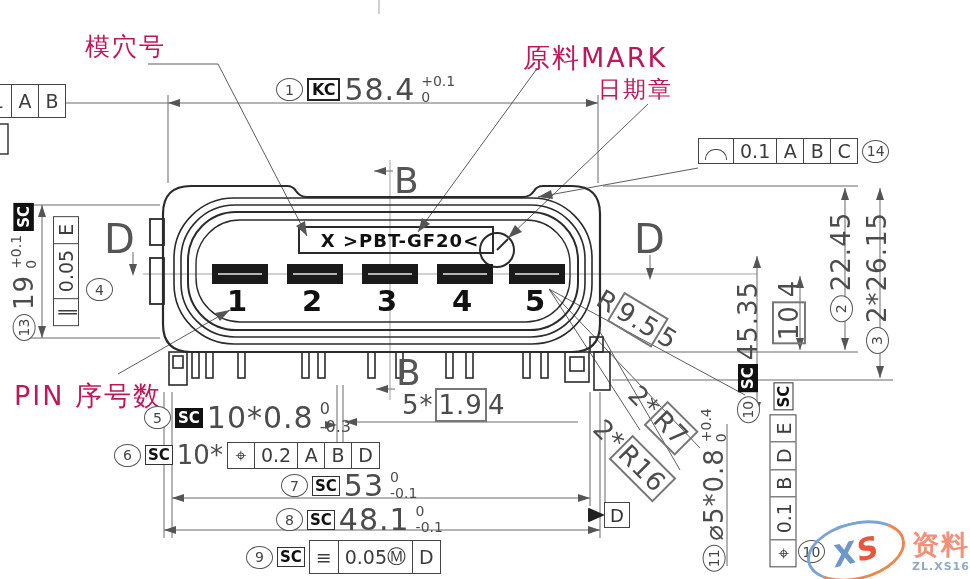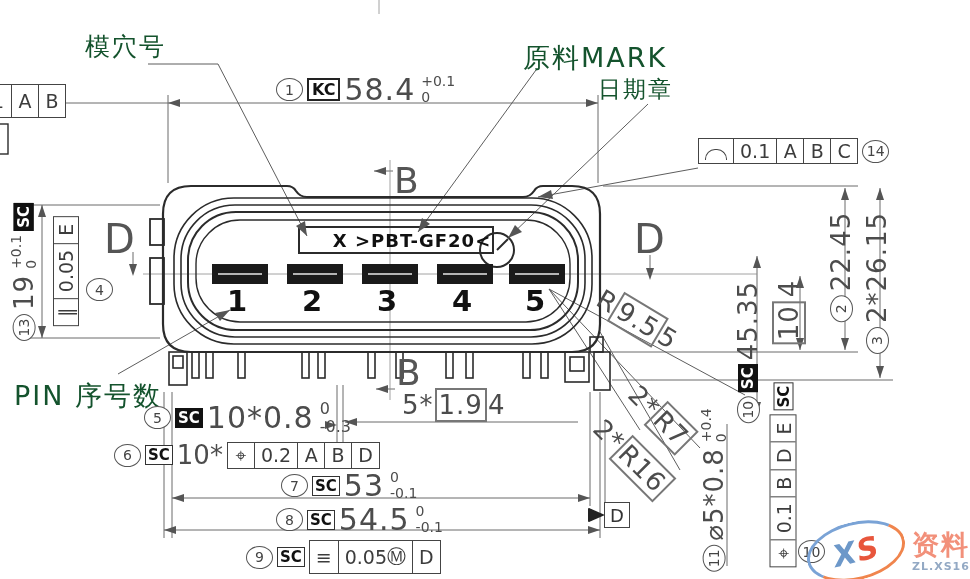--- a/index.html
+++ b/index.html
@@ -17,21 +17,21 @@
   .sc{font-weight:700;font-size:15px;border:1.5px solid #333;padding:0 2px;color:#111;line-height:1.2;background:#fff;}
   .sc.inv{background:#111;color:#fff;border-color:#111;}
   .badge{font-weight:700;font-size:16px;border:2px solid #222;padding:0 3px;color:#111;}
   .tol{display:inline-flex;flex-direction:column;font-size:14px;line-height:1.1;margin-left:2px;color:#4c4c4c;}
   .fcf{display:inline-flex;border:1.5px solid #444;background:#fff;}
   .fcf>span{border-right:1.5px solid #444;padding:1px 6px;display:flex;align-items:center;
             justify-content:center;font-size:19px;color:#3c3c3c;min-width:14px;}
   .fcf>span:last-child{border-right:none;}
   .dome{width:20px;height:10px;border:1.6px solid #444;border-bottom:none;border-radius:10px 10px 0 0;
         display:inline-block;margin-top:6px;}
-  .cn{font-size:25px;color:#14532d;letter-spacing:2px;}
+  .cn{font-size:25px;color:#be185d;letter-spacing:2px;}
   .sect{font-size:36px;color:#555;z-index:2;position:absolute;}
   .box{border:2px solid #777;padding:0 2px;}
   .pin{position:absolute;z-index:2;font-size:29px;font-weight:700;color:#111;transform:translate(-50%,0);}
   .mark{position:absolute;z-index:2;font-size:18px;font-weight:700;color:#111;letter-spacing:1px;}
   .vbox{width:24px;height:24px;border:1.6px solid #444;display:flex;align-items:center;
         justify-content:center;font-size:18px;color:#333;background:#fff;}
   .tri{width:0;height:0;border-top:7px solid transparent;border-bottom:7px solid transparent;
        border-left:14px solid #222;}
   
   #wm{position:absolute;left:806px;top:522px;z-index:3;display:flex;align-items:center;gap:6px;}
@@ -323,21 +323,21 @@
   <span class="sc">SC</span>
   <span class="val">53</span>
   <span class="tol">
         <span>0</span>
         <span>-0.1</span>
       </span>
 </div>
 <div class="row" style="left:276px;top:502px;">
   <span class="bln">8</span>
   <span class="sc">SC</span>
-  <span class="val">54.5</span>
+  <span class="val">48.1</span>
   <span class="tol">
         <span>0</span>
         <span>-0.1</span>
       </span>
 </div>
 <div class="row" style="left:246px;top:540px;">
   <span class="bln">9</span>
   <span class="sc">SC</span>
   <span class="fcf" style="height:32px;">
     <span>≡</span>
@@ -355,21 +355,21 @@
 </div>
 
 <div class="row" style="left:-16px;top:84px;">
   <span class="fcf" style="height:32px;">
     <span>1</span>
     <span>A</span>
     <span>B</span>
   </span>
 </div>
 
-<div class="mark ctr" style="left:412px;top:240px;">X  &gt;PBT-GF20&lt;</div>
+<div class="mark ctr" style="left:400px;top:240px;">X  &gt;PBT-GF20&lt;</div>
 <span class="pin" style="left:237px;top:284px;">1</span>
 <span class="pin" style="left:312px;top:284px;">2</span>
 <span class="pin" style="left:387px;top:284px;">3</span>
 <span class="pin" style="left:462px;top:284px;">4</span>
 <span class="pin" style="left:535px;top:284px;">5</span>
 
 <div id="wm">
   <span class="ell">
     <span class="xs"><span class="x">X</span><span class="s">S</span></span>
   </span>

